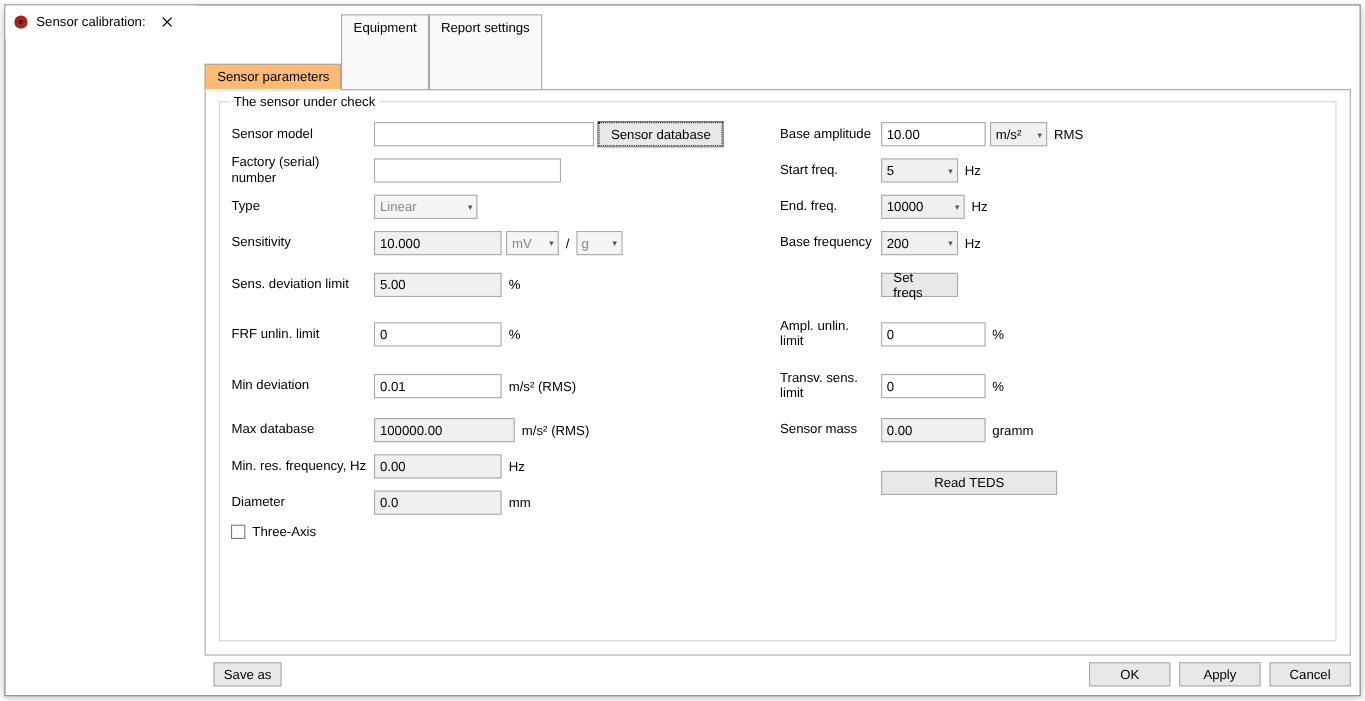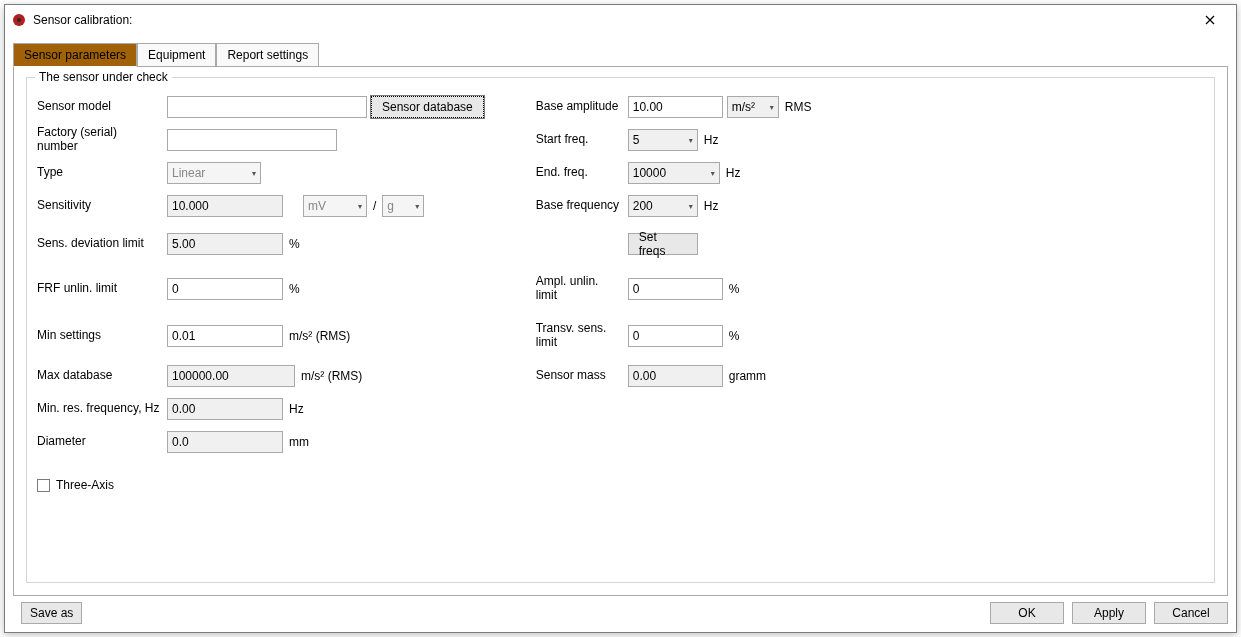--- a/index.html
+++ b/index.html
@@ -16,21 +16,21 @@
 .window {
   width: 1233px;
   height: 629px;
   border: 1px solid #7c7c7c;
   background: #fff;
   position: absolute;
   top: 4px;
   left: 4px;
   box-shadow: 0 2px 8px rgba(0,0,0,0.25);
   display: flex;
-  flex-direction: column;
+  flex-direction: row;
 }
 .titlebar {
   height: 30px;
   display: flex;
   align-items: center;
   padding: 0 6px;
   background: #fff;
 }
 .titlebar .app-icon {
   width: 16px; height: 16px;
@@ -59,21 +59,22 @@
 .tab {
   padding: 4px 10px;
   border: 1px solid #a9a9a9;
   background: #fff;
   margin-right: 0px;
   font-size: 12px;
   cursor: pointer;
 }
 .tab.active {
   border-bottom: 1px solid #fff;
-  background: #a16207;
+  background: #fdba74;
+  margin-top: 45px;
 }
 .tab:not(.active) {
   background: #f9f9f9;
 }
 .tabpage {
   flex: 1;
   border: 1px solid #a9a9a9;
   padding: 10px 12px 12px 12px;
   position: relative;
   display: flex;
@@ -153,21 +154,21 @@
   background: #e8e8e8;
   padding: 0 10px;
   font-size: 12px;
   display: inline-flex;
   align-items: center;
   justify-content: center;
   cursor: pointer;
 }
 .btn-focused { border: 1px dotted #000; outline: 1px solid #7a7a7a; text-align: right; }
 .unit { margin-left: 6px; }
-.checkbox-row { display: flex; align-items: center; gap: 6px; margin-top: 21px; }
+.checkbox-row { display: flex; align-items: center; gap: 6px; margin-top: 4px; }
 .chk {
   width: 13px; height: 13px;
   border: 1px solid #7a7a7a;
   background: #fff;
   display:inline-block;
 }
 .footer {
   display: flex;
   align-items: center;
   padding: 6px 0 0 0;
@@ -225,21 +226,21 @@
               <div class="lbl">Type</div>
               <div class="select disabled" style="width:94px">
                 <span>Linear</span>
                 <span class="arrow">▾</span>
               </div>
             </div>
 
             <div class="row">
               <div class="lbl">Sensitivity</div>
               <input type="text" class="txt readonly" style="width: 116px;" value="10.000">
-              <div class="select disabled" style="width:64px;margin-left:20px">
+              <div class="select disabled" style="width:48px;margin-left:4px">
                 <span>mV</span>
                 <span class="arrow">▾</span>
               </div>
               <span class="unit">/</span>
               <div class="select disabled" style="width:42px;margin-left:6px">
                 <span>g</span>
                 <span class="arrow">▾</span>
               </div>
             </div>
 
@@ -249,21 +250,21 @@
               <span class="unit">%</span>
             </div>
 
             <div class="row" style="min-height:44px">
               <div class="lbl">FRF unlin. limit</div>
               <input type="text" class="txt" style="width: 116px;" value="0">
               <span class="unit">%</span>
             </div>
 
             <div class="row" style="min-height:44px">
-              <div class="lbl">Min settings</div>
+              <div class="lbl">Min deviation</div>
               <input type="text" class="txt" style="width: 116px;" value="0.01">
               <span class="unit">m/s² (RMS)</span>
             </div>
 
             <div class="row">
               <div class="lbl">Max database</div>
               <input type="text" class="txt readonly" style="width: 128px;" value="100000.00">
               <span class="unit">m/s² (RMS)</span>
             </div>
 
@@ -302,21 +303,21 @@
               <div class="lbl2">Start freq.</div>
               <div class="select" style="width:70px">
                 <span>5</span>
                 <span class="arrow">▾</span>
               </div>
               <span class="unit">Hz</span>
             </div>
 
             <div class="row">
               <div class="lbl2">End. freq.</div>
-              <div class="select" style="width:92px">
+              <div class="select" style="width:76px">
                 <span>10000</span>
                 <span class="arrow">▾</span>
               </div>
               <span class="unit">Hz</span>
             </div>
 
             <div class="row">
               <div class="lbl2">Base frequency</div>
               <div class="select" style="width:70px">
                 <span>200</span>
@@ -341,20 +342,24 @@
               <input type="text" class="txt" style="width: 95px;" value="0">
               <span class="unit">%</span>
             </div>
 
             <div class="row">
               <div class="lbl2">Sensor mass</div>
               <input type="text" class="txt readonly" style="width: 95px;" value="0.00">
               <span class="unit">gramm</span>
             </div>
 
+            <div class="row" style="min-height:60px">
+              <div class="lbl2"></div>
+              <div class="btn" style="width:160px">Read TEDS</div>
+            </div>
 
           </div>
 
         </div>
       </div>
     </div>
 
     <div class="footer">
       <div class="btn" style="width:auto;padding:0 8px">Save as</div>
       <div class="spacer"></div>

